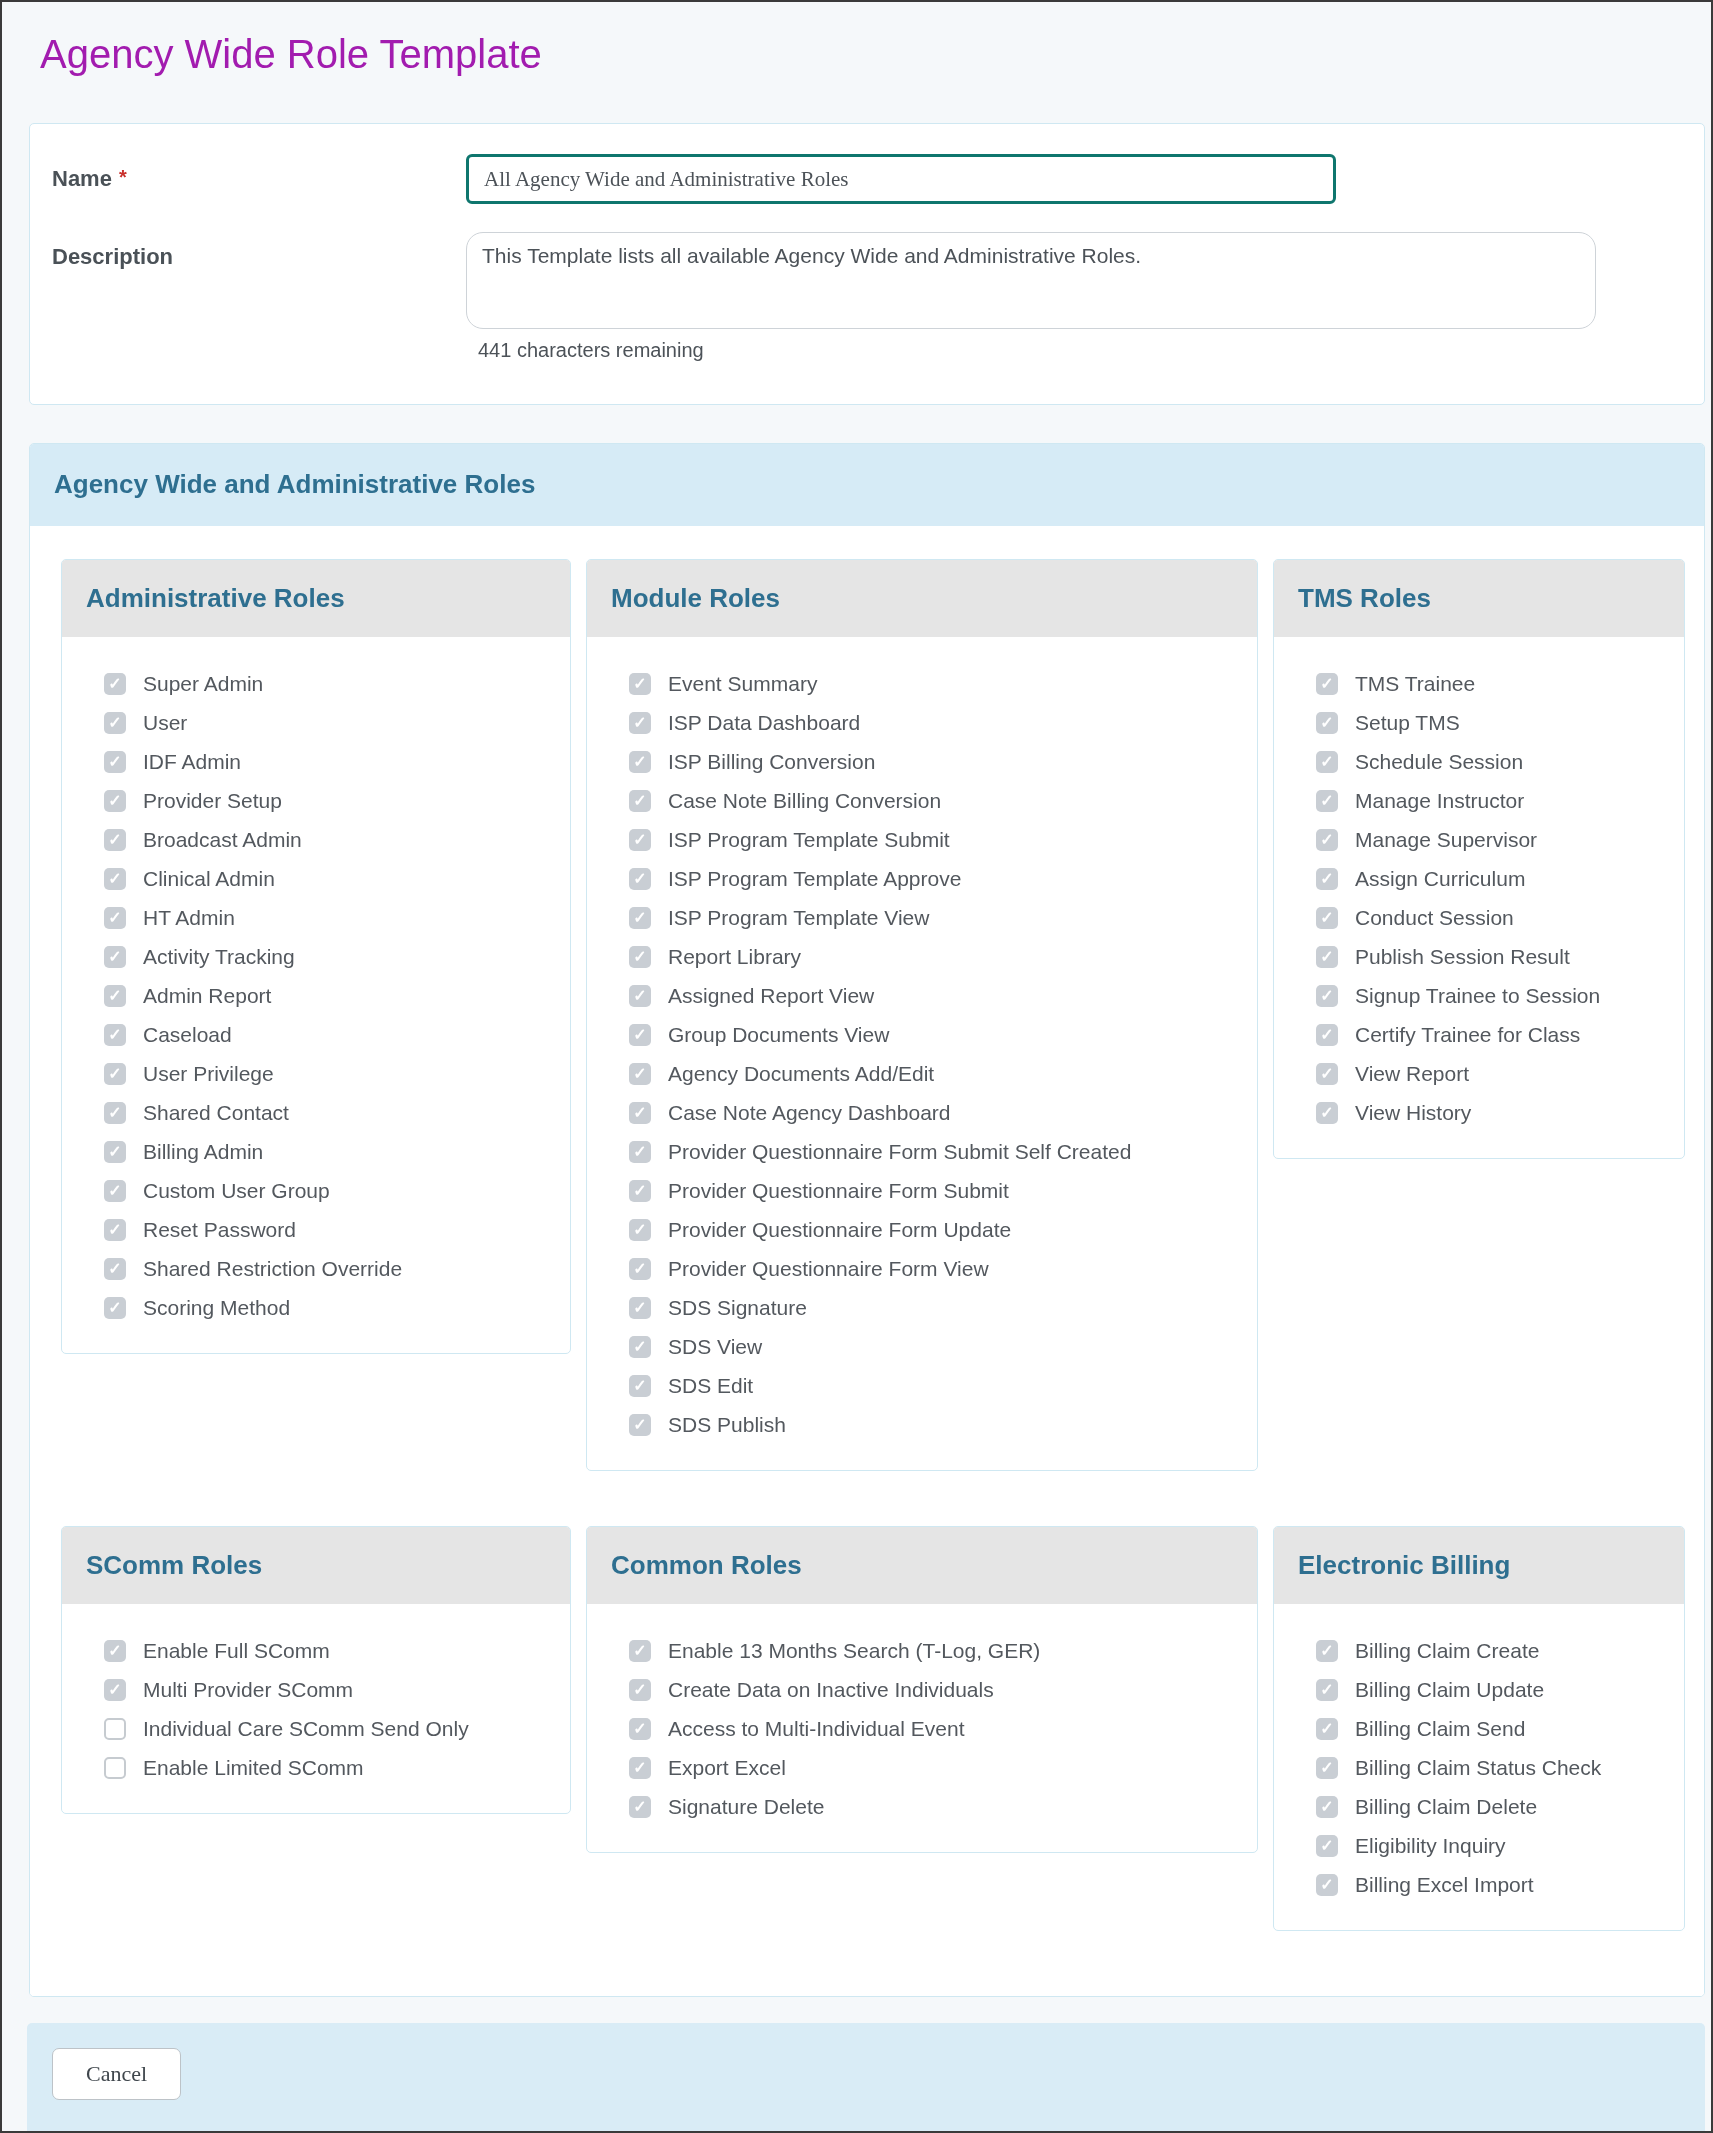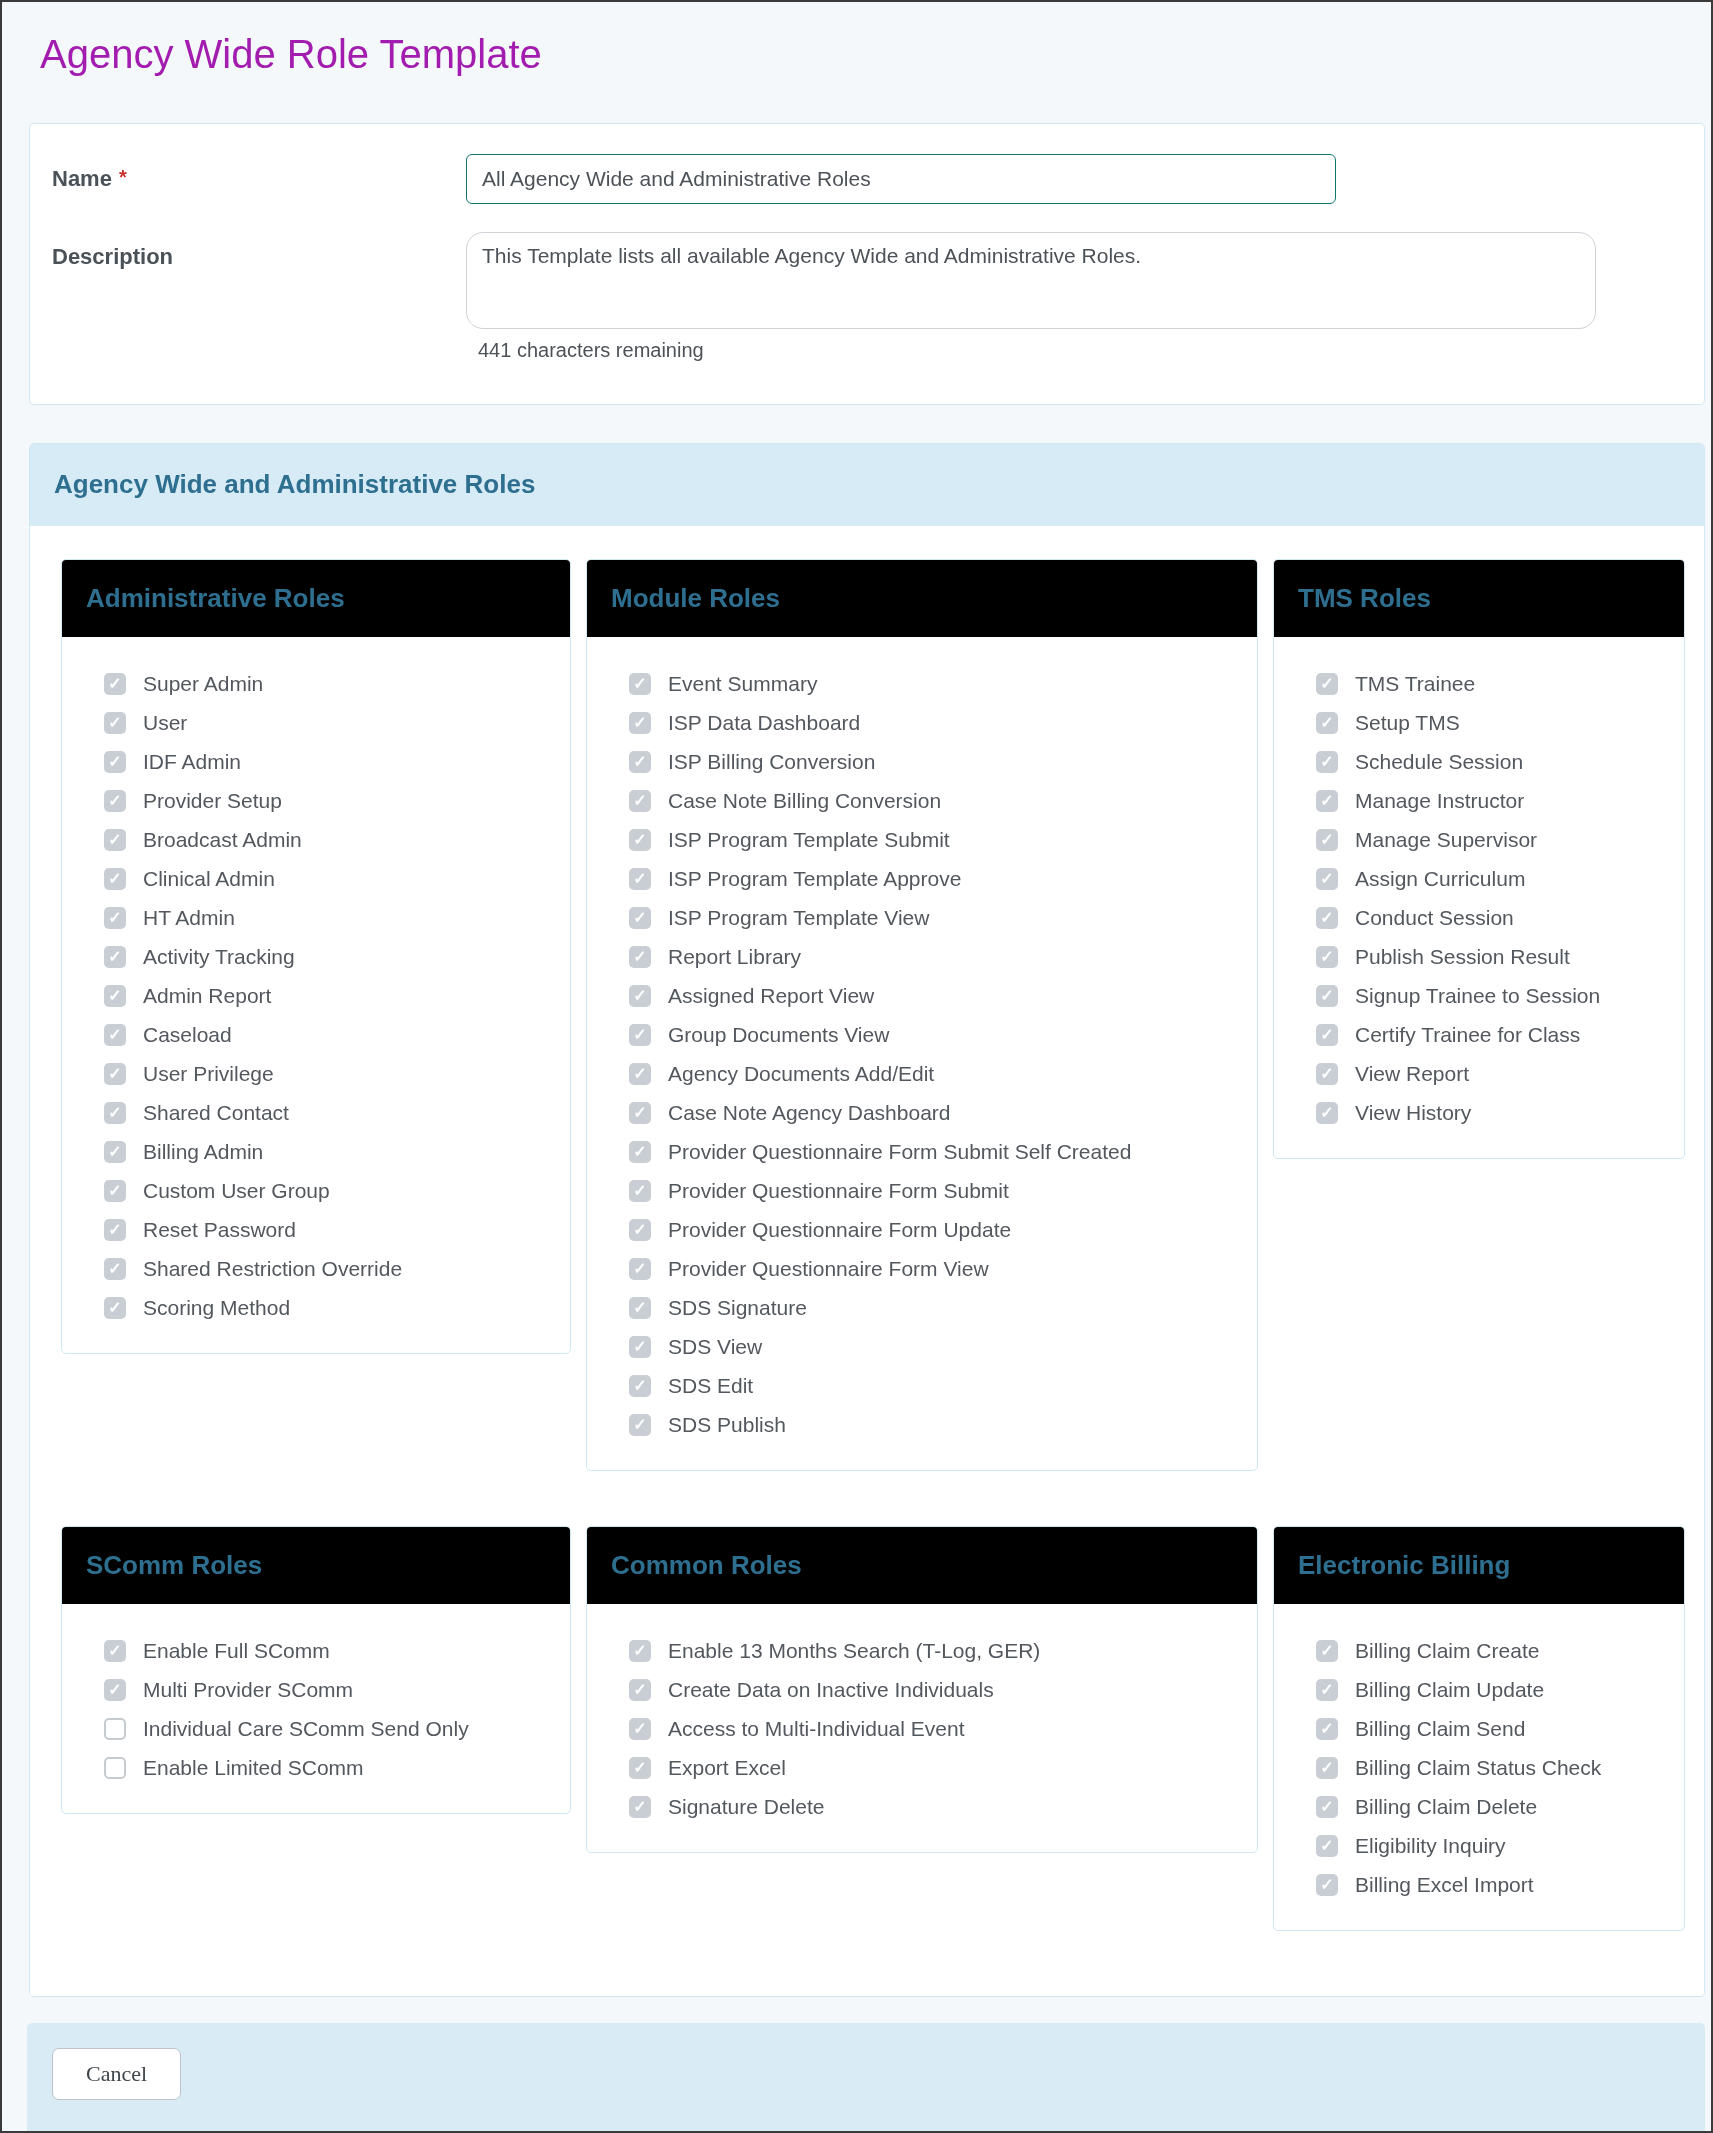--- a/index.html
+++ b/index.html
@@ -35,23 +35,23 @@
     width: 414px;
     flex: 0 0 414px;
     font-size: 22px;
     font-weight: bold;
     color: #4a5157;
     padding-top: 12px;
   }
   .req { color: #c9302c; margin-left: 7px; font-size: 20px; vertical-align: 2px; }
   .text-input {
     width: 870px; height: 50px;
-    font-family: Liberation Sans, sans-serif;
+    font-family: Liberation Serif, serif;
     font-size: 21px; color: #4c5258;
-    border: 1px solid #0f766e; border-radius: 6px;
+    border: 3px solid #0f766e; border-radius: 6px;
     padding: 0 15px; background: #fff; outline: none;
   }
   .desc-col { display: flex; flex-direction: column; }
   .desc-textarea {
     width: 1130px; height: 97px;
     font-family: "Liberation Sans", sans-serif;
     font-size: 21px; color: #4c5258; line-height: 1.35;
     border: 1px solid #ced3d8; border-radius: 17px;
     padding: 9px 15px; background: #fff; resize: none; outline: none;
   }
@@ -82,21 +82,21 @@
     align-items: start;
   }
   
   .panel {
     border: 1px solid #cfe8f2;
     border-radius: 5px;
     background: #fff;
     overflow: hidden;
   }
   .panel-header {
-    background: #000000;
+    background: #e5e5e5;
     padding: 23px 24px;
     font-size: 26px;
     font-weight: bold;
     color: #2e6f90;
   }
   .panel-body { padding: 27px 16px 26px 42px; }
   .item { display: flex; align-items: center; height: 39px; }
   .cb {
     width: 22px; height: 22px; flex: 0 0 22px;
     border-radius: 5px;

